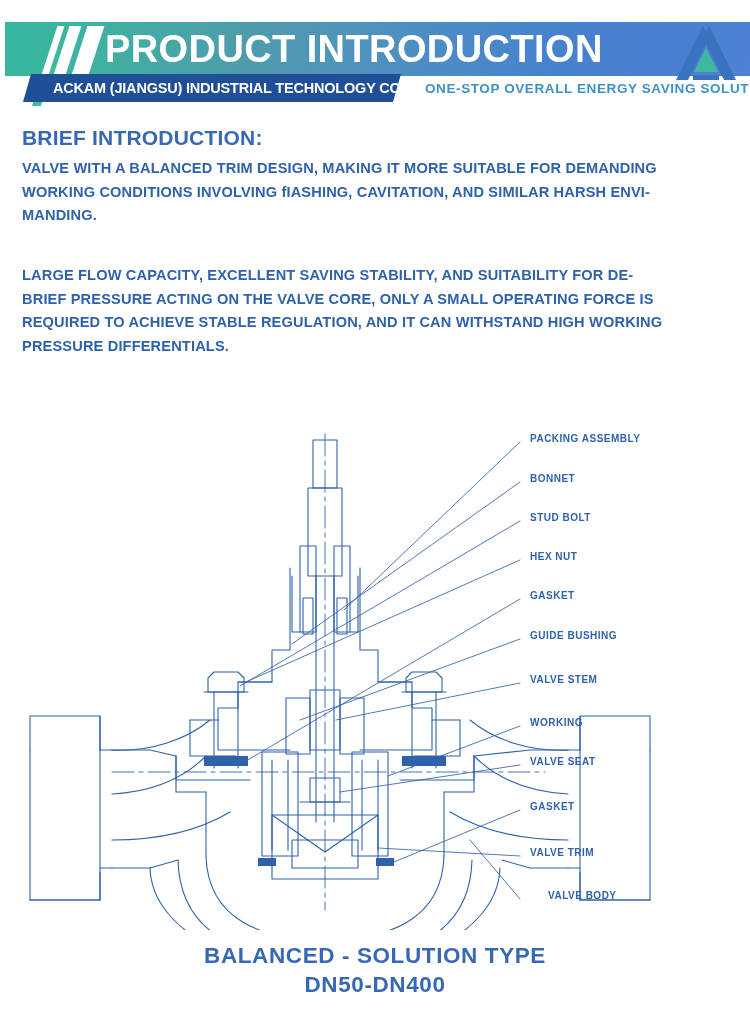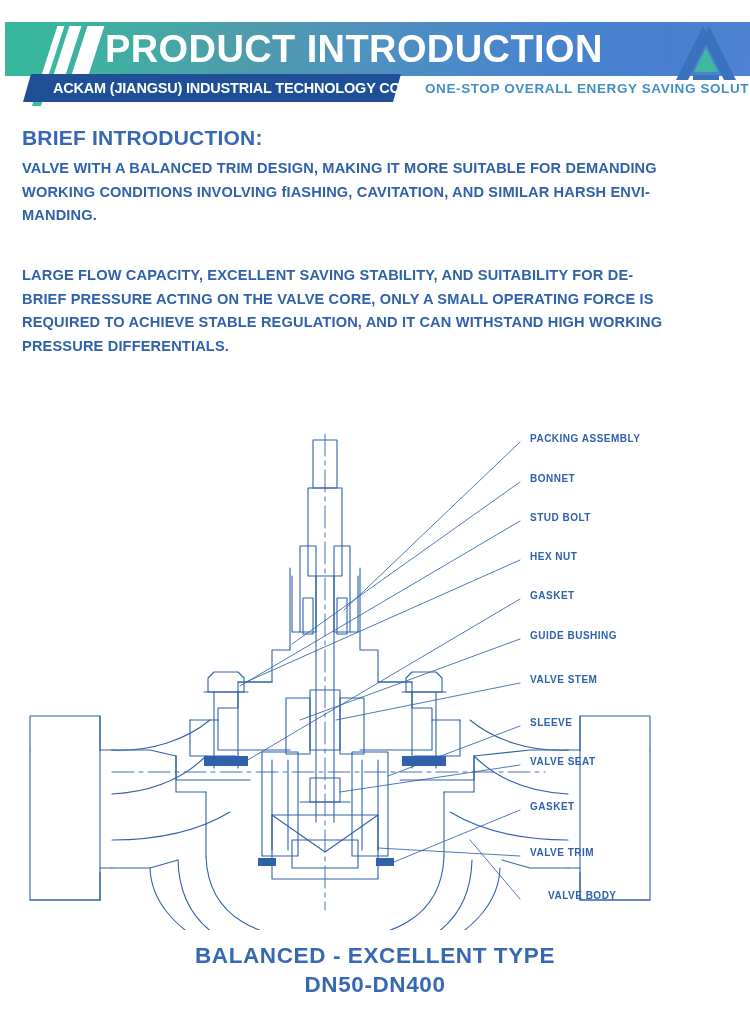--- a/index.html
+++ b/index.html
@@ -255,25 +255,25 @@
   </svg>
 
   <div class="labels">
     <div class="lbl" style="left:530px; top:13px;">PACKING ASSEMBLY</div>
     <div class="lbl" style="left:530px; top:53px;">BONNET</div>
     <div class="lbl" style="left:530px; top:92px;">STUD BOLT</div>
     <div class="lbl" style="left:530px; top:131px;">HEX NUT</div>
     <div class="lbl" style="left:530px; top:170px;">GASKET</div>
     <div class="lbl" style="left:530px; top:210px;">GUIDE BUSHING</div>
     <div class="lbl" style="left:530px; top:254px;">VALVE STEM</div>
-    <div class="lbl" style="left:530px; top:297px;">SLEEVE</div>
+    <div class="lbl" style="left:530px; top:297px;">WORKING</div>
     <div class="lbl" style="left:530px; top:336px;">VALVE SEAT</div>
     <div class="lbl" style="left:530px; top:381px;">GASKET</div>
     <div class="lbl" style="left:530px; top:427px;">VALVE TRIM</div>
     <div class="lbl" style="left:548px; top:470px;">VALVE BODY</div>
   </div>
 
   <div class="caption">
-    <span>BALANCED - EXCELLENT TYPE</span>
+    <span>BALANCED - SOLUTION TYPE</span>
     <span class="l2">DN50-DN400</span>
   </div>
 
 </div>
 
 </body></html>

